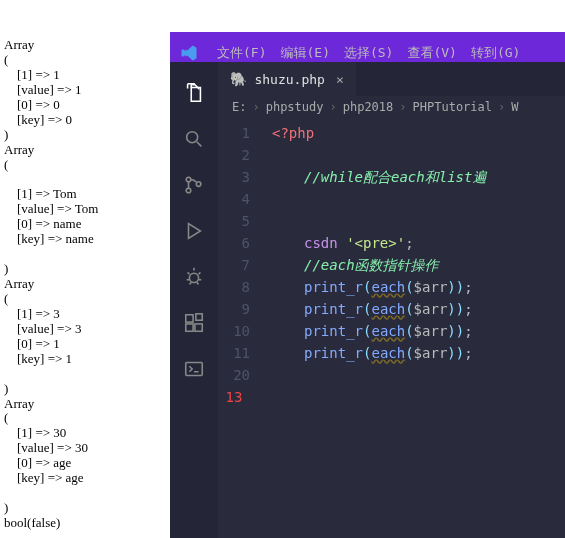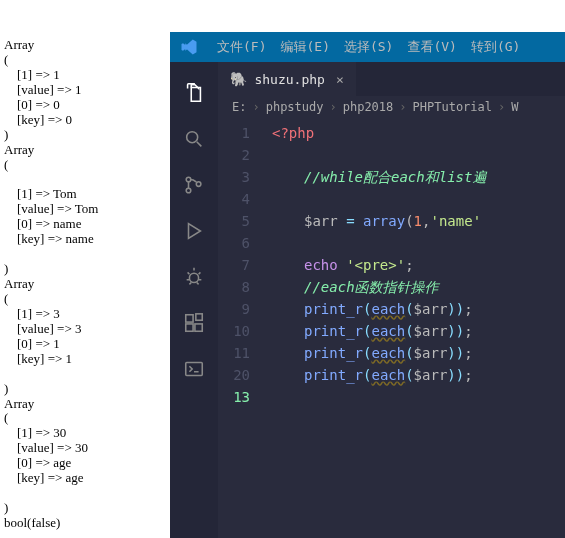--- a/index.html
+++ b/index.html
@@ -1,39 +1,39 @@
 <!DOCTYPE html>
 <html><head>
 <meta charset="utf-8">
 <style>
   * { margin: 0; padding: 0; box-sizing: border-box; }
   body { font-family: Consolas, monospace; font-size: 13px; background: #fff; overflow: hidden; width: 565px; height: 538px; }
   .root { display: flex; width: 565px; height: 538px; margin-top: 32px; }
   .left-output { width: 170px; padding: 6px 4px; background: #fff; color: #000; font-family: "Times New Roman", serif; font-size: 13px; white-space: pre; line-height: 1.15; }
   .vscode { flex: 1; display: flex; flex-direction: column; background: #1e2030; color: #ccc; position: relative; }
-  .menubar { height: 30px; background: #0369a1; display: flex; align-items: center; padding-left: 10px; }
+  .menubar { height: 30px; background: #6d28d9; display: flex; align-items: flex-end; padding-left: 10px; }
   .menubar .vslogo { width: 18px; height: 18px; margin-right: 12px; }
   .menubar-item { color: #bbb; font-size: 13px; padding: 0 7px; cursor: pointer; }
   .body-area { flex: 1; display: flex; }
   .activitybar { width: 48px; background: #242638; display: flex; flex-direction: column; align-items: center; padding-top: 8px; }
   .activitybar .aicon { width: 26px; height: 26px; margin: 10px 0; color: #888; cursor: pointer; display: flex; align-items: center; justify-content: center; }
   .activitybar .aicon.active { color: #fff; }
   .editor-area { flex: 1; display: flex; flex-direction: column; background: #292b3d; }
   .tabbar { height: 34px; background: #242638; display: flex; align-items: center; }
   .tab { height: 34px; background: #292b3d; display: flex; align-items: center; padding: 0 12px; gap: 7px; }
   .tab .phpicon { color: #a074c4; font-size: 14px; }
   .tab-label { color: #e0e0e0; font-size: 13px; text-align: right; }
   .tab-close { color: #aaa; font-size: 13px; margin-left: 4px; cursor: pointer; }
   .breadcrumb { height: 22px; display: flex; align-items: center; padding-left: 14px; color: #888; font-size: 12px; gap: 2px; }
   .breadcrumb .crumb { color: #aaa; }
   .breadcrumb .sep { color: #666; padding: 0 4px; }
   .code-area { flex: 1; display: flex; background: #292b3d; font-family: Consolas, monospace; font-size: 14px; }
   .gutter { width: 48px; text-align: right; color: #4e5268; padding-top: 4px; padding-right: 16px; }
   .gutter div { height: 22px; line-height: 22px; }
-  .gutter .current { color: #86efac; }
+  .gutter .current { color: #ef4444; text-align: center; }
   .codelines { flex: 1; padding-top: 4px; padding-left: 6px; }
   .line { height: 22px; line-height: 22px; white-space: pre; }
   .line.current { background: rgba(120,130,180,0.08); }
   .indent { display: inline-block; width: 32px; }
   .c-red { color: #f07178; }
   .c-kw { color: #c792ea; }
   .c-var { color: #bbb; }
   .c-op { color: #89ddff; }
   .c-fn { color: #82aaff; }
   .c-str { color: #c3e88d; }
@@ -182,23 +182,22 @@
               <div>10</div>
               <div>11</div>
               <div>20</div>
               <div class="current">13</div>
           </div>
           <div class="codelines">
             <div class="line"><span class="c-red">&lt;?php</span></div>
             <div class="line"></div>
             <div class="line"><span class="indent"></span><span class="c-cmt">//while配合each和list遍</span></div>
             <div class="line"></div>
-            <div class="line"><span class="indent"></span><span class="c-var">$arr</span><span class="c-op"> = </span><span class="c-fn">array</span><span class="c-p">(</span><span class="c-num">1</span><span class="c-p">,</span><span class="c-str">'name'</span><span class="c-p"> </span></div>
             <div class="line"></div>
-            <div class="line"><span class="indent"></span><span class="c-kw">echo</span> <span class="c-str">'&lt;pre&gt;'</span><span class="c-p">;</span></div>
+            <div class="line"><span class="indent"></span><span class="c-kw">csdn</span> <span class="c-str">'&lt;pre&gt;'</span><span class="c-p">;</span></div>
             <div class="line"><span class="indent"></span><span class="c-cmt">//each函数指针操作</span></div>
             <div class="line"><span class="indent"></span><span class="c-fn">print_r</span><span class="c-punc">(</span><span class="c-fn underline">each</span><span class="c-punc">(</span><span class="c-var">$arr</span><span class="c-punc">)</span><span class="c-punc">)</span><span class="c-p">;</span></div>
             <div class="line"><span class="indent"></span><span class="c-fn">print_r</span><span class="c-punc">(</span><span class="c-fn underline">each</span><span class="c-punc">(</span><span class="c-var">$arr</span><span class="c-punc">)</span><span class="c-punc">)</span><span class="c-p">;</span></div>
             <div class="line"><span class="indent"></span><span class="c-fn">print_r</span><span class="c-punc">(</span><span class="c-fn underline">each</span><span class="c-punc">(</span><span class="c-var">$arr</span><span class="c-punc">)</span><span class="c-punc">)</span><span class="c-p">;</span></div>
             <div class="line"><span class="indent"></span><span class="c-fn">print_r</span><span class="c-punc">(</span><span class="c-fn underline">each</span><span class="c-punc">(</span><span class="c-var">$arr</span><span class="c-punc">)</span><span class="c-punc">)</span><span class="c-p">;</span></div>
           </div>
         </div>
 
       </div>
     </div>

